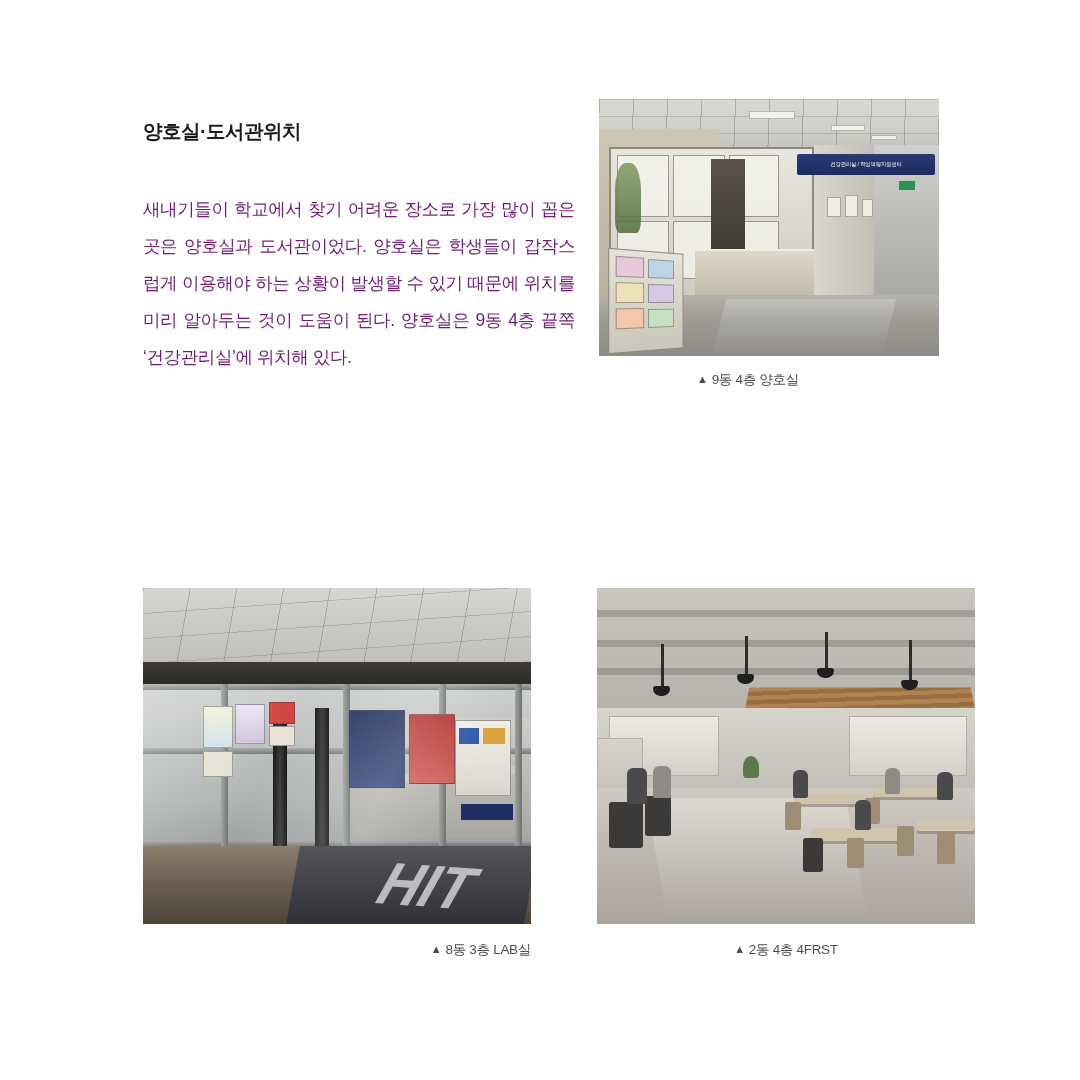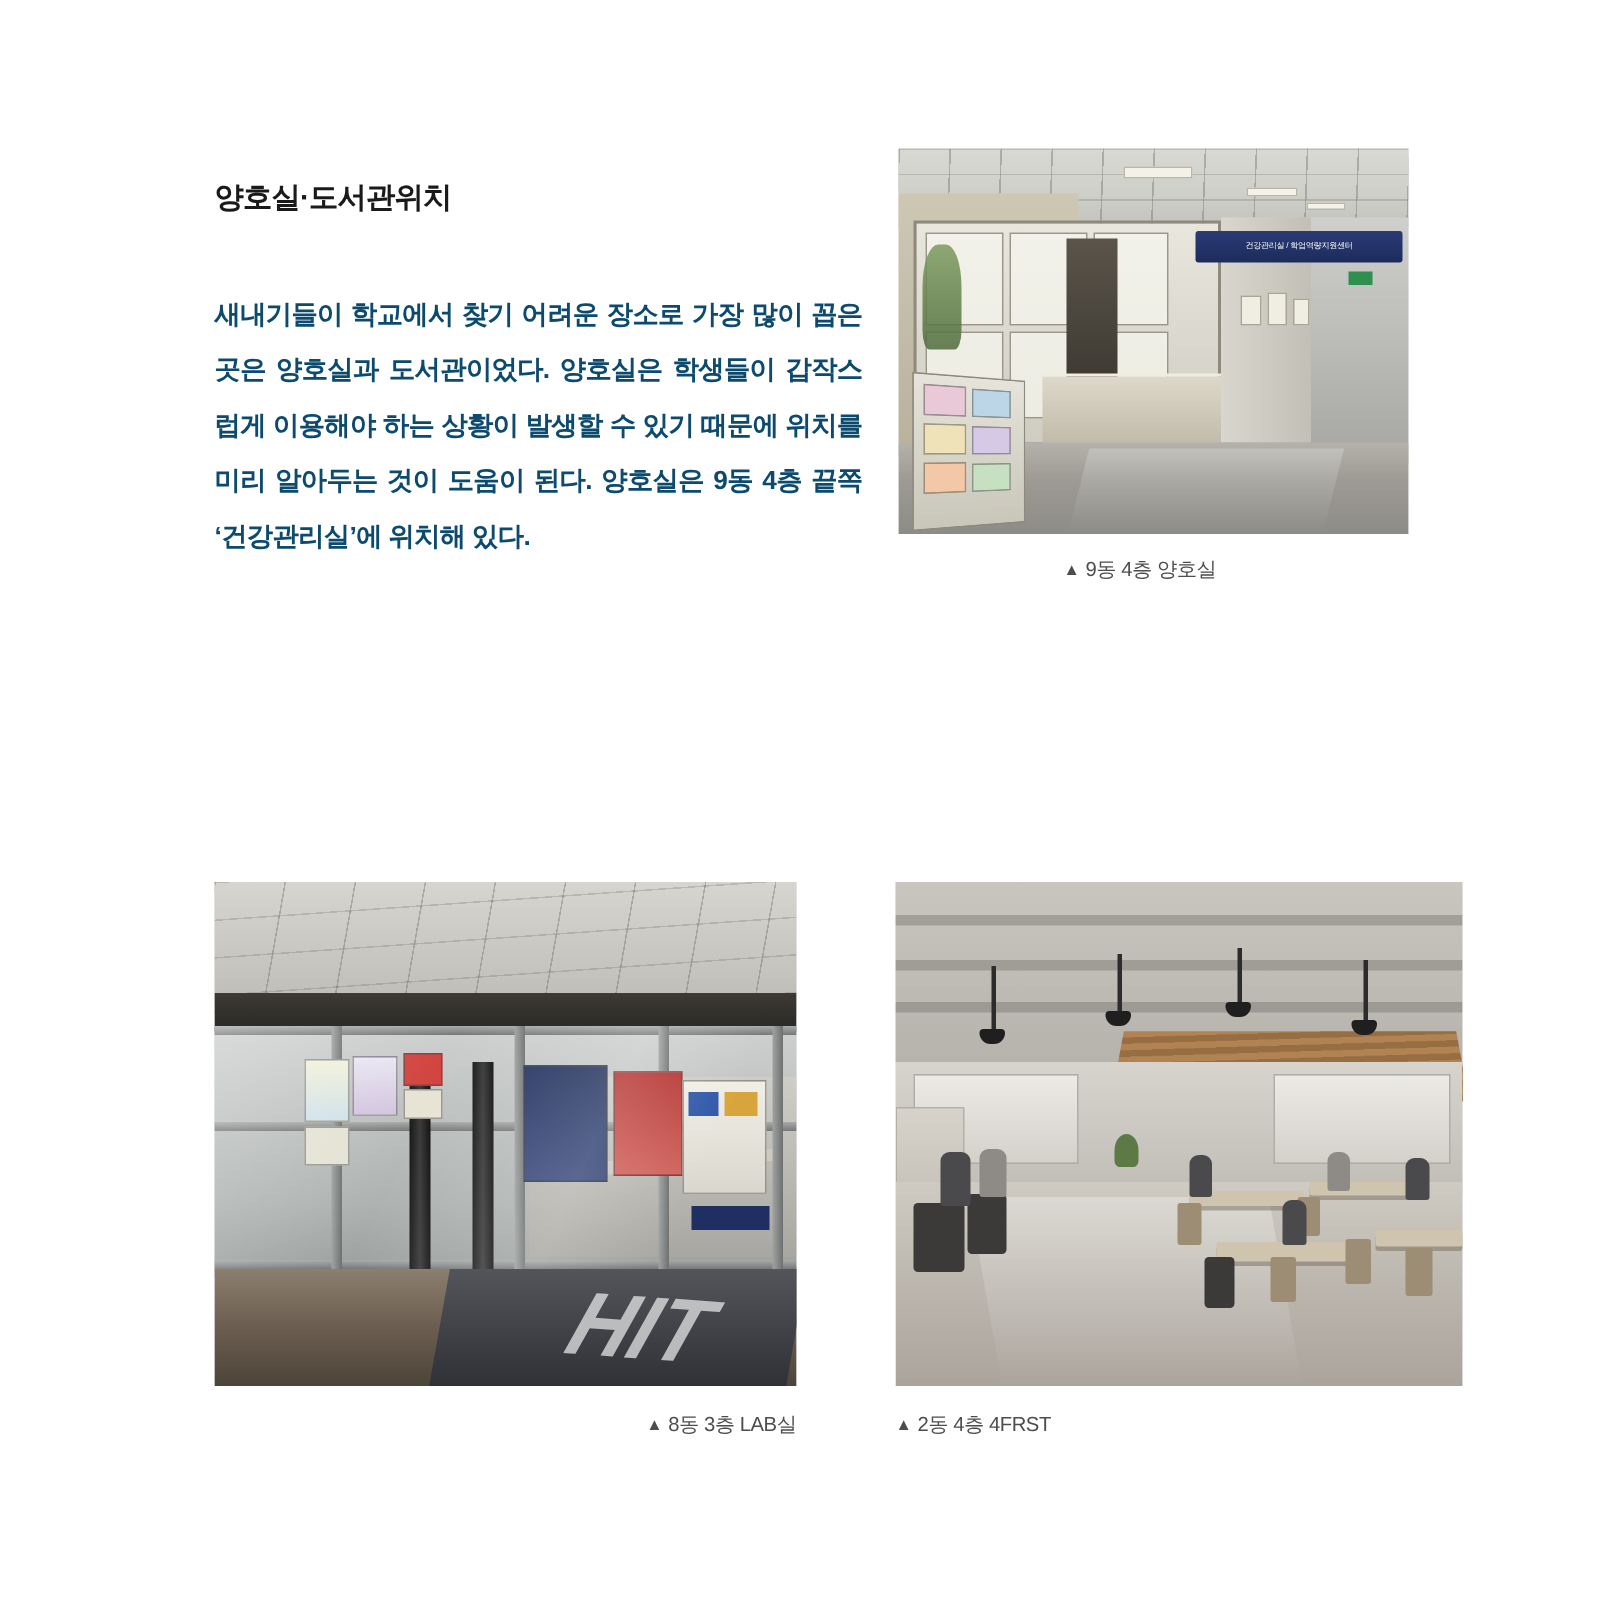--- a/index.html
+++ b/index.html
@@ -40,24 +40,23 @@
   }
 
   .intro-paragraph {
     position: absolute;
     left: 143px;
     top: 85px;
     width: 432px;
     font-size: 17.5px;
     line-height: 37px;
     letter-spacing: -0.4px;
-    color: #0c4a6e;
+    color: #701a75;
     text-align: justify;
     text-justify: inter-character;
-    font-weight: bold;
   }
 
   
   .photo {
     position: absolute;
     overflow: hidden;
     background: #cfcfcf;
   }
   .photo-caption {
     position: absolute;
@@ -69,42 +68,42 @@
   .caption-tri {
     font-size: 11px;
     color: #4d4d4d;
     margin-right: 4px;
     position: relative;
     top: -1px;
   }
 
   
   #photo-nurse { left: 599px; top: 11px; width: 340px; height: 257px; }
-  #caption-nurse { left: 590px; top: 283px; width: 340px; text-align: center; }
+  #caption-nurse { left: 578px; top: 283px; width: 340px; text-align: center; }
 
   
   .mid-paragraph {
     position: absolute;
     left: 143px;
     top: 425px;
     width: 795px;
     font-size: 17.5px;
     line-height: 36px;
     letter-spacing: -0.4px;
     color: #231f20;
     text-align: justify;
     text-justify: inter-character;
   }
 
   
   #photo-lab { left: 143px; top: 588px; width: 388px; height: 336px; }
   #caption-lab { left: 143px; top: 941px; width: 388px; text-align: right; }
 
   #photo-rest { left: 597px; top: 588px; width: 378px; height: 336px; }
-  #caption-rest { left: 597px; top: 941px; width: 378px; text-align: left; }
+  #caption-rest { left: 597px; top: 941px; width: 378px; text-align: center; }
 
   
   #photo-nurse .ceiling {
     position: absolute; left: 0; top: 0; width: 100%; height: 52px;
     background: linear-gradient(180deg,#d9d9d4 0%, #cfcfc9 60%, #c3c3bd 100%);
   }
   #photo-nurse .ceil-grid {
     position: absolute; left: 0; top: 0; width: 100%; height: 52px;
     background-image:
       repeating-linear-gradient(92deg, rgba(120,120,115,.45) 0 1px, transparent 1px 34px),

